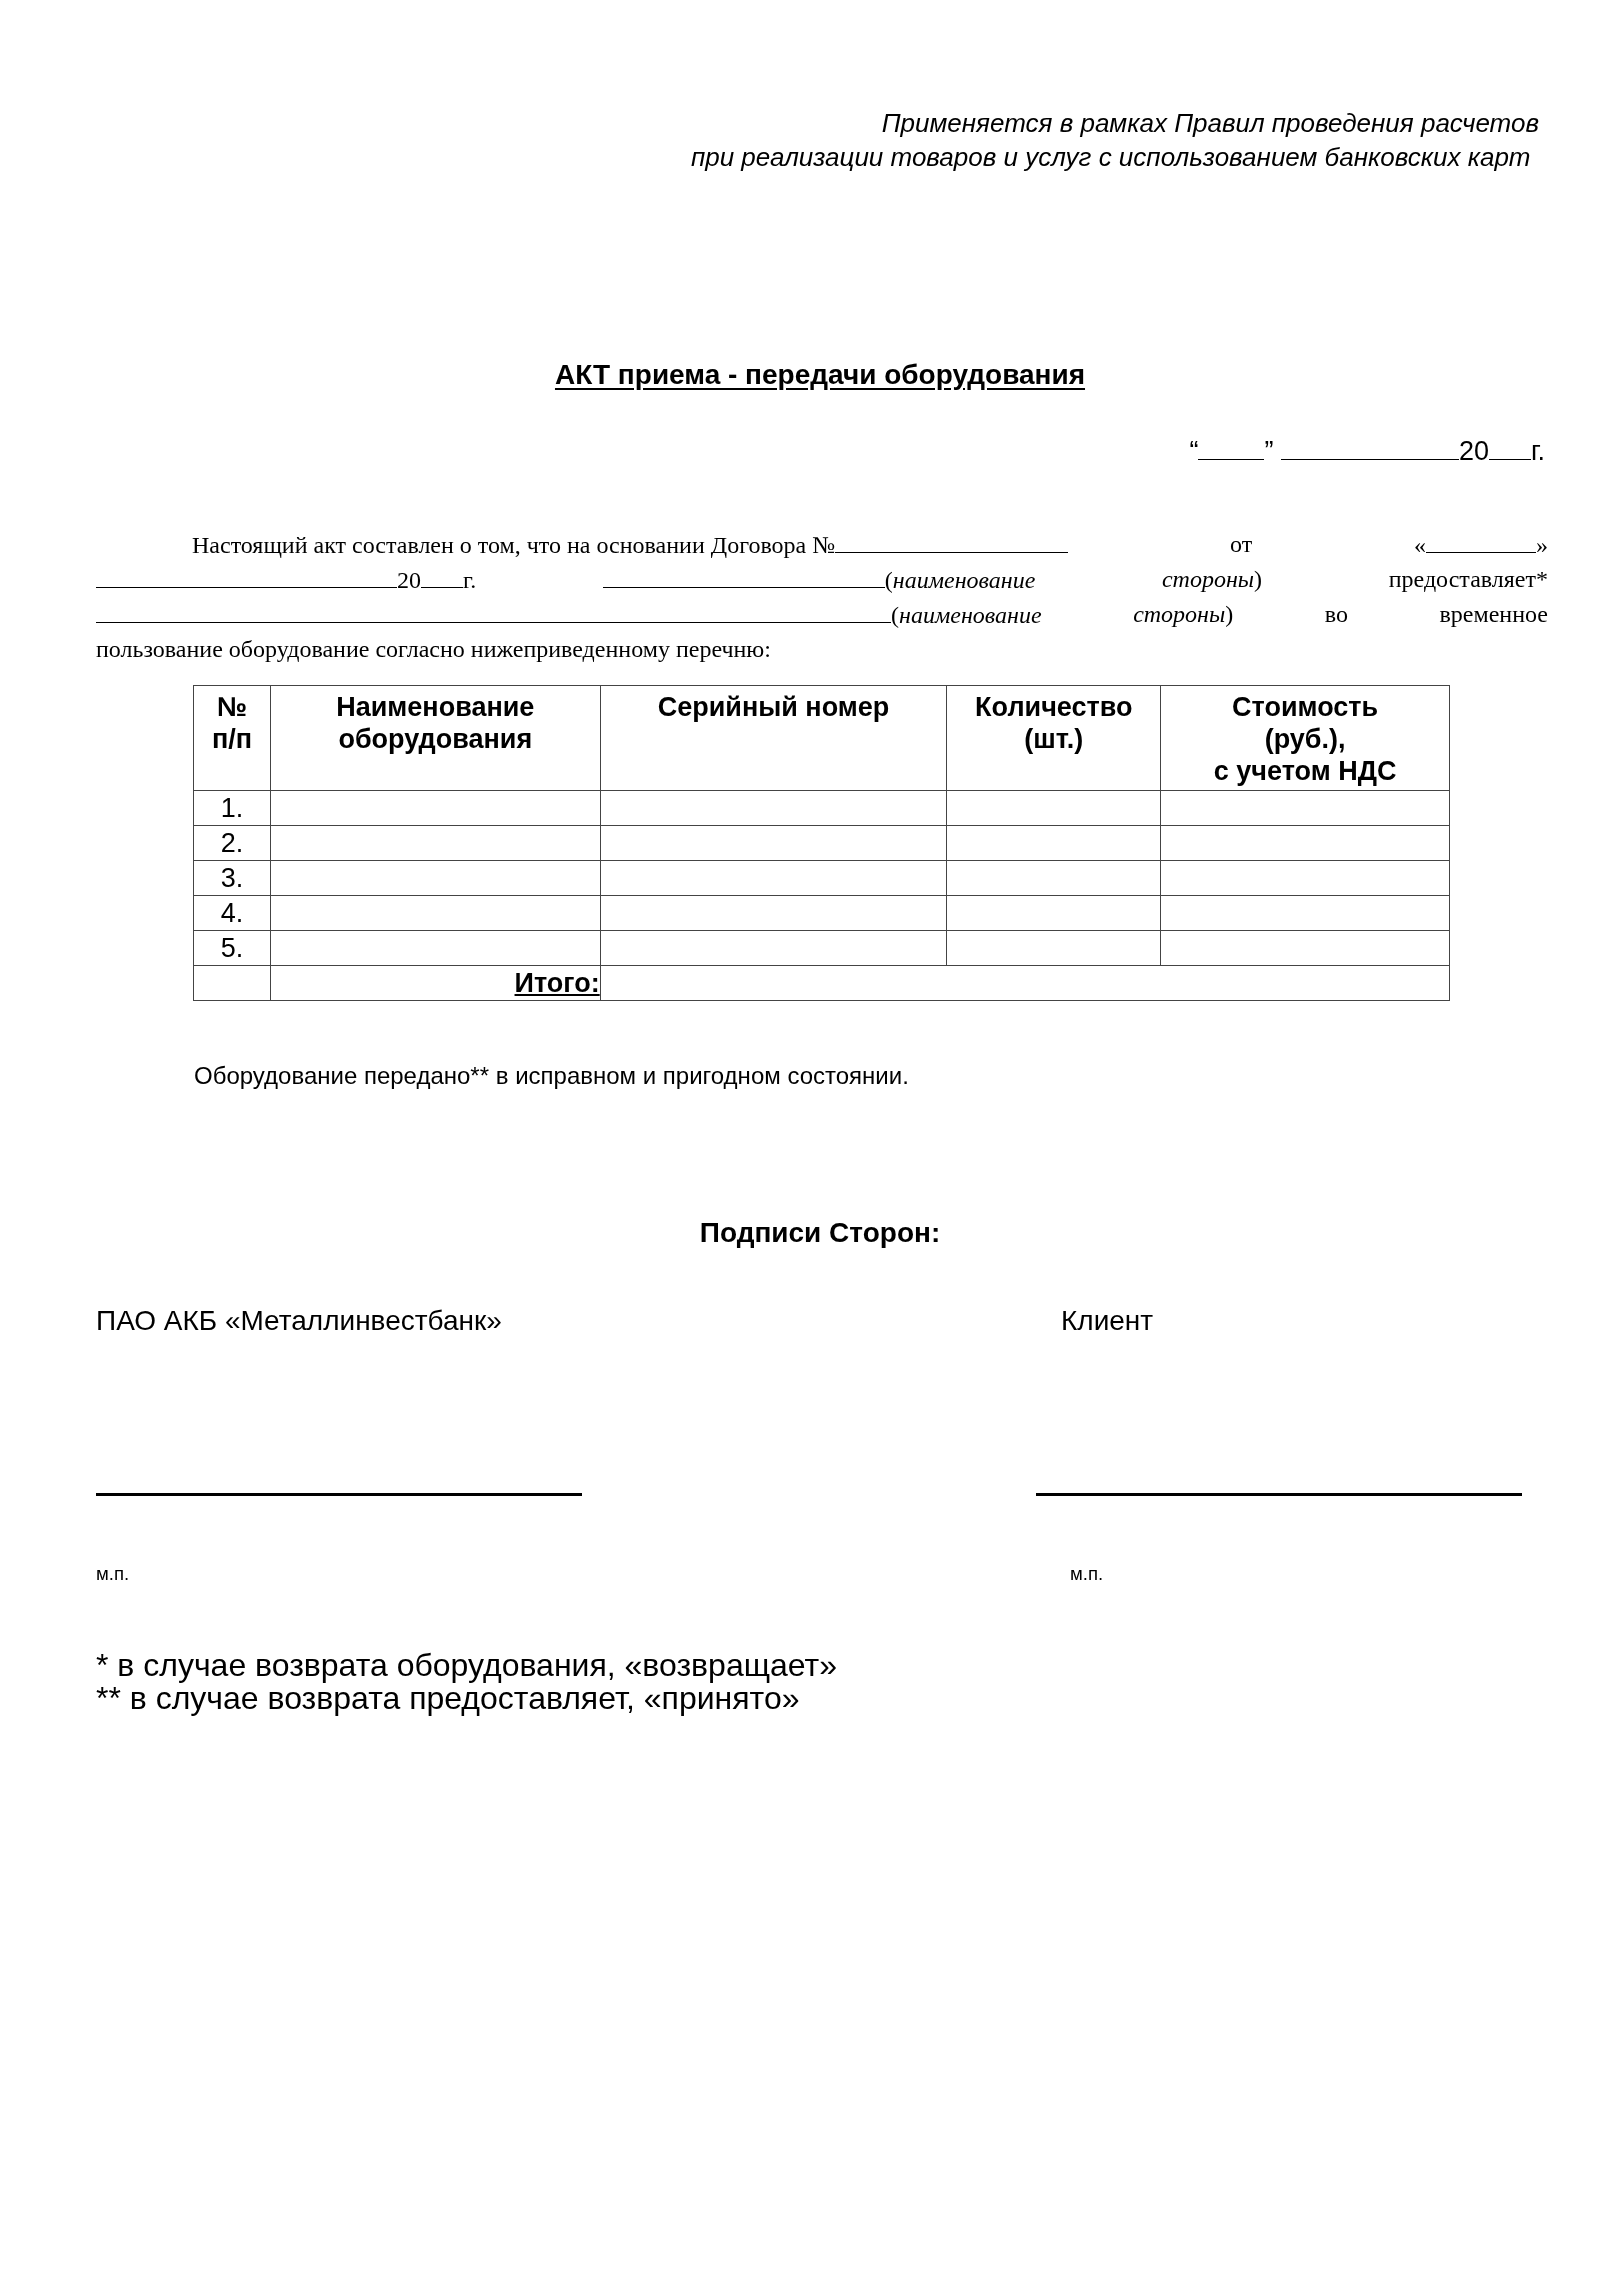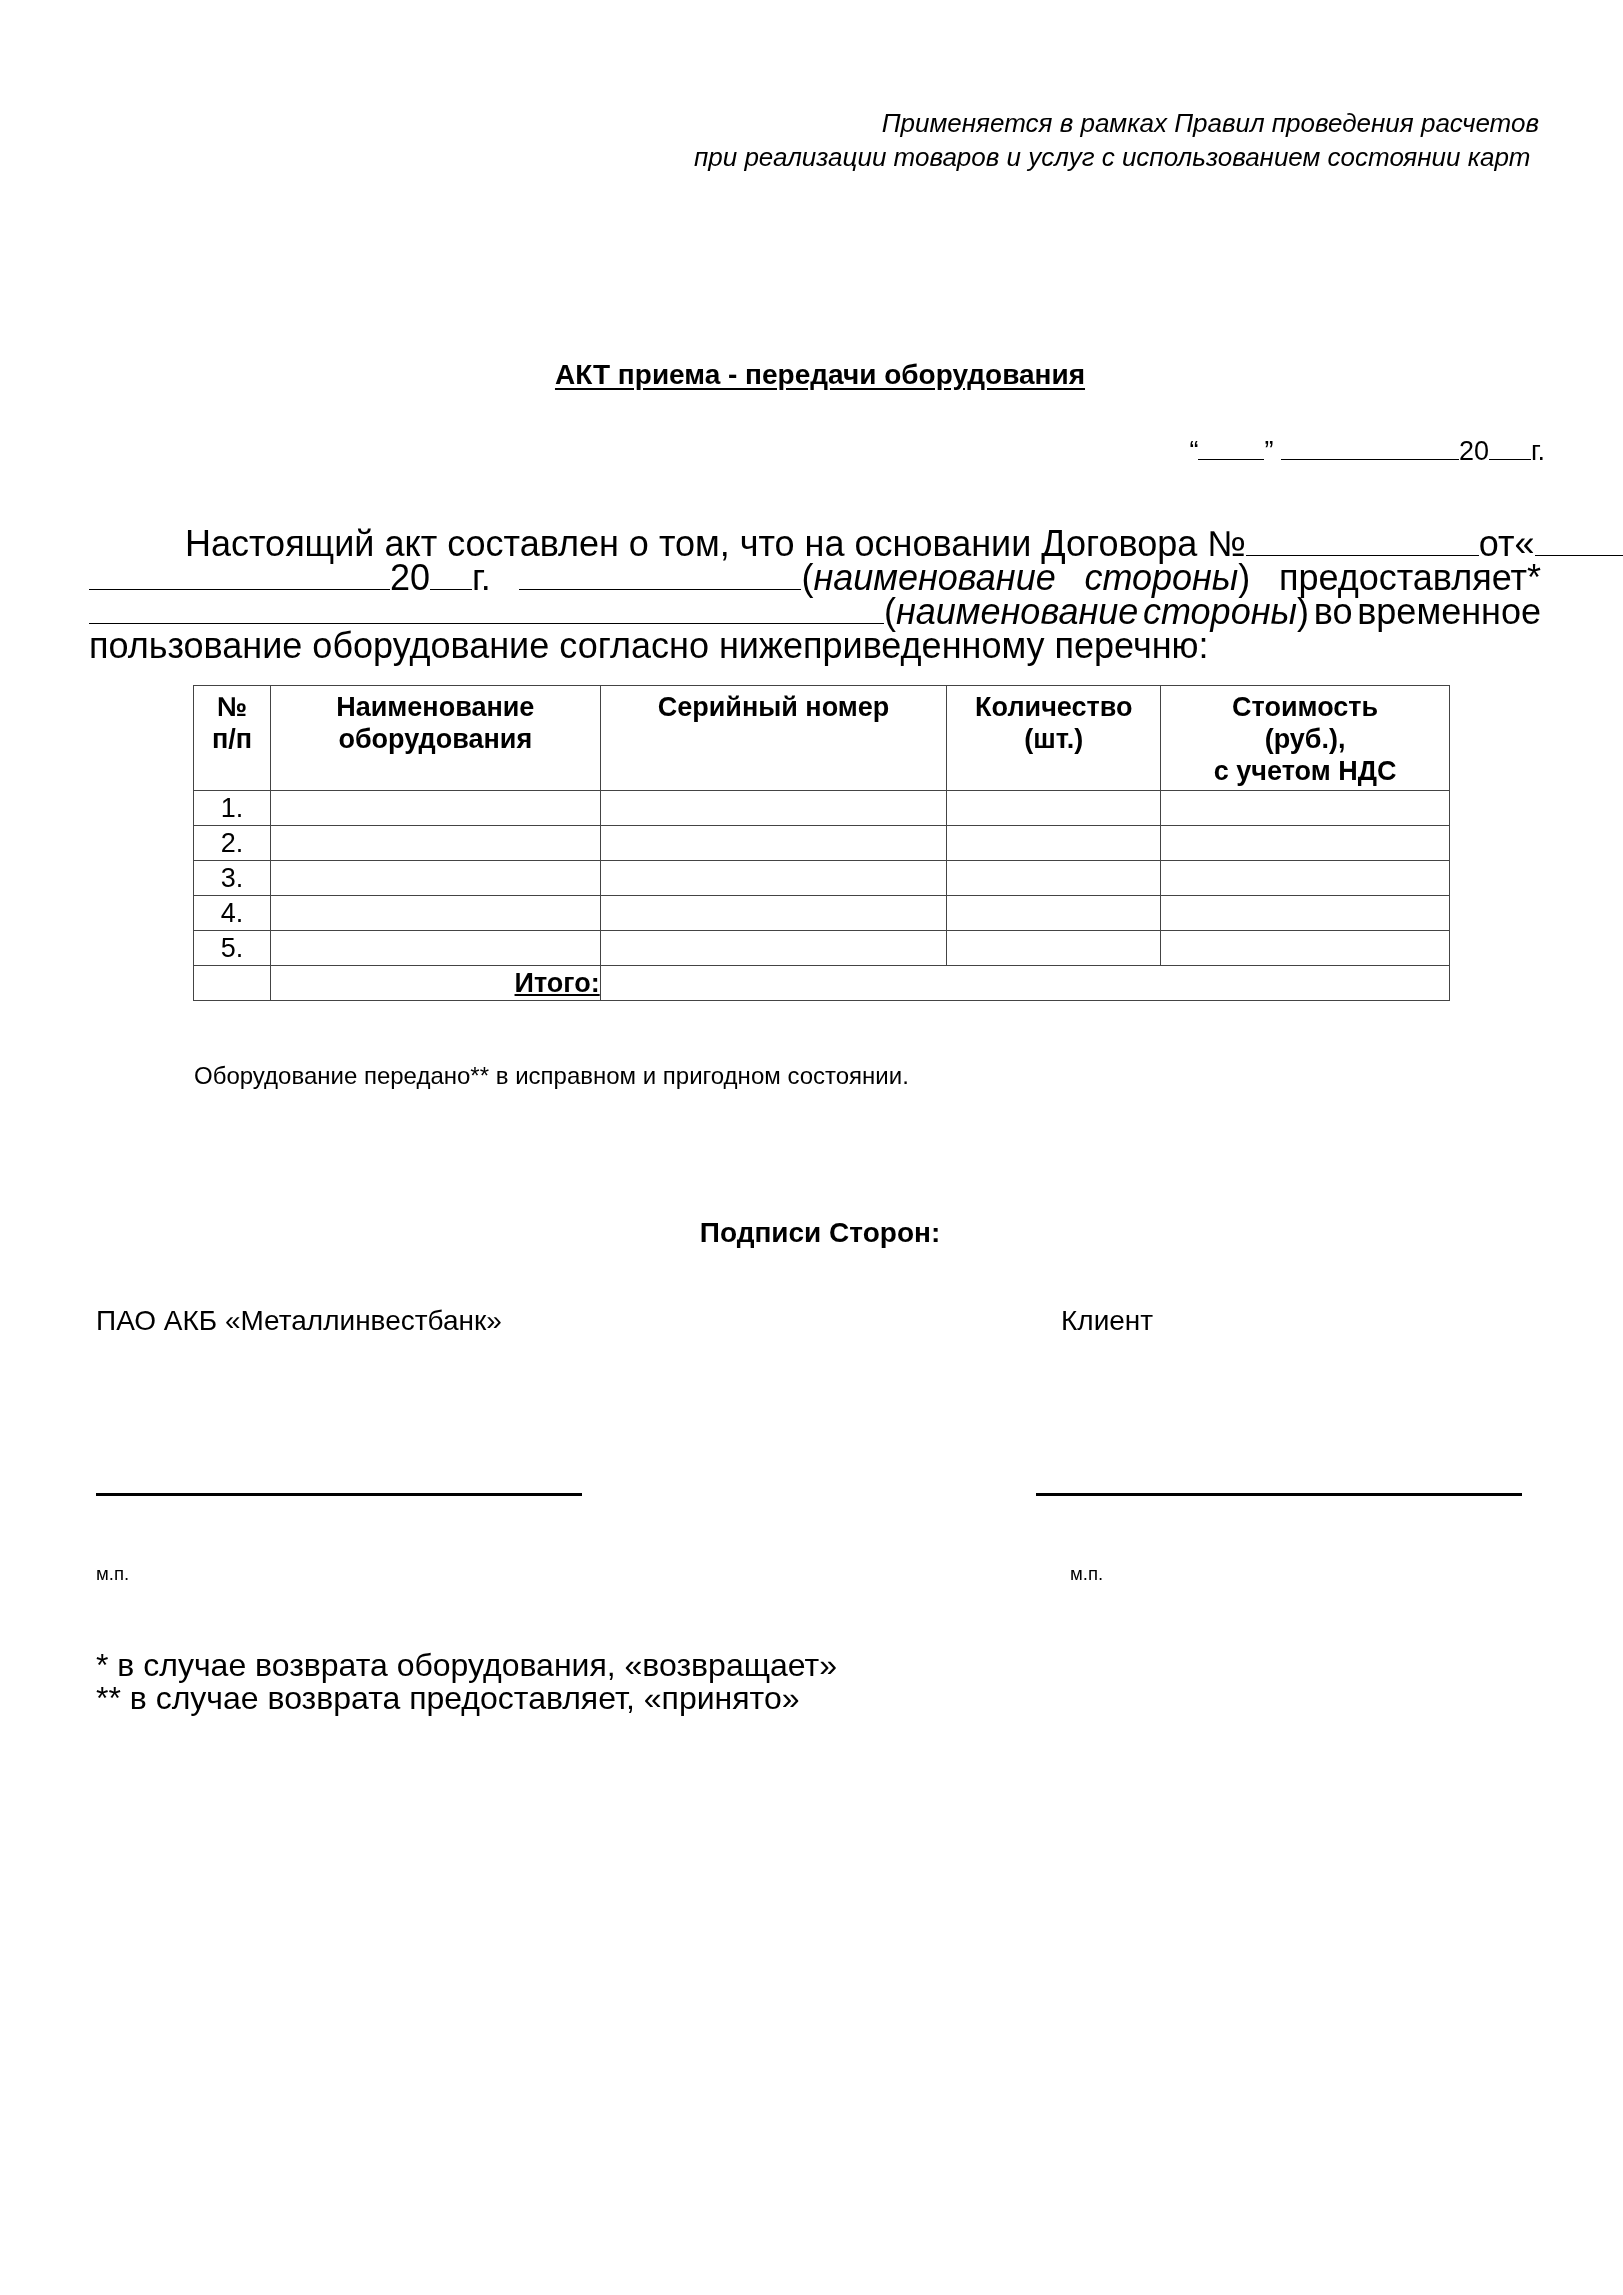--- a/index.html
+++ b/index.html
@@ -5,21 +5,21 @@
   html, body { margin: 0; padding: 0; background: #ffffff; }
   body { width: 1623px; height: 2295px; position: relative; overflow: hidden;
          font-family: "Liberation Sans", sans-serif; color: #000; }
   .abs { position: absolute; margin-top: 28px; }
   .header-note { right: 84px; top: 78px; text-align: right; font-style: italic;
                  font-size: 26px; line-height: 34px; }
   .header-note .l2 { margin-right: 8.5px; }
   .title { left: 0; width: 1640px; top: 331px; text-align: center; font-weight: bold;
            font-size: 28px; text-decoration: underline; text-underline-offset: 4.2px; }
   .date-line { right: 78px; top: 406px; font-size: 27px; }
-  .para { left: 89px; width: 1452px; top: 499px; font-size: 36px; line-height: 34px; }
+  .para { left: 96px; width: 1452px; top: 499px; font-size: 24px; line-height: 34px; font-family: Liberation Serif, serif; }
   .para .line { display: flex; justify-content: space-between; white-space: nowrap; }
   .para .line.last { justify-content: flex-start; }
   .blank { display: inline-block; border-bottom: 1.7px solid #000; height: 25px; vertical-align: baseline; }
   .it { font-style: italic; }
   table.equip { position: absolute; left: 193px; top: 685px; width: 1257px; border-collapse: collapse;
                 font-size: 27px; }
   table.equip td, table.equip th { border: 1.7px solid #444; padding: 0; }
   table.equip th { font-weight: bold; vertical-align: top; text-align: center; line-height: 32px;
                    padding-top: 5px; height: 99px; }
   table.equip td { height: 34px; line-height: 34px; }
@@ -33,21 +33,21 @@
   .sig-line-right { left: 1036px; top: 1465px; width: 486px; border-bottom: 3.4px solid #000; }
   .mp-left { left: 96px; top: 1535px; font-size: 18.6px; }
   .mp-right { left: 1070px; top: 1535px; font-size: 18.6px; }
   .footnotes { left: 96px; top: 1621px; font-size: 32px; line-height: 33px; }
 </style>
 </head>
 <body>
 
 <div class="abs header-note">
   <div>Применяется в рамках Правил проведения расчетов</div>
-  <div class="l2">при реализации товаров и услуг с использованием состоянии карт</div>
+  <div class="l2">при реализации товаров и услуг с использованием банковских карт</div>
 </div>
 
 <div class="abs title">АКТ приема - передачи оборудования</div>
 
 <div class="abs date-line">
   <span>“</span><span class="blank" style="width:66px"></span><span>”</span>
   <span class="blank" style="width:178px"></span><span>20</span><span class="blank" style="width:42px"></span><span>г.</span>
 </div>
 
 <div class="abs para">

